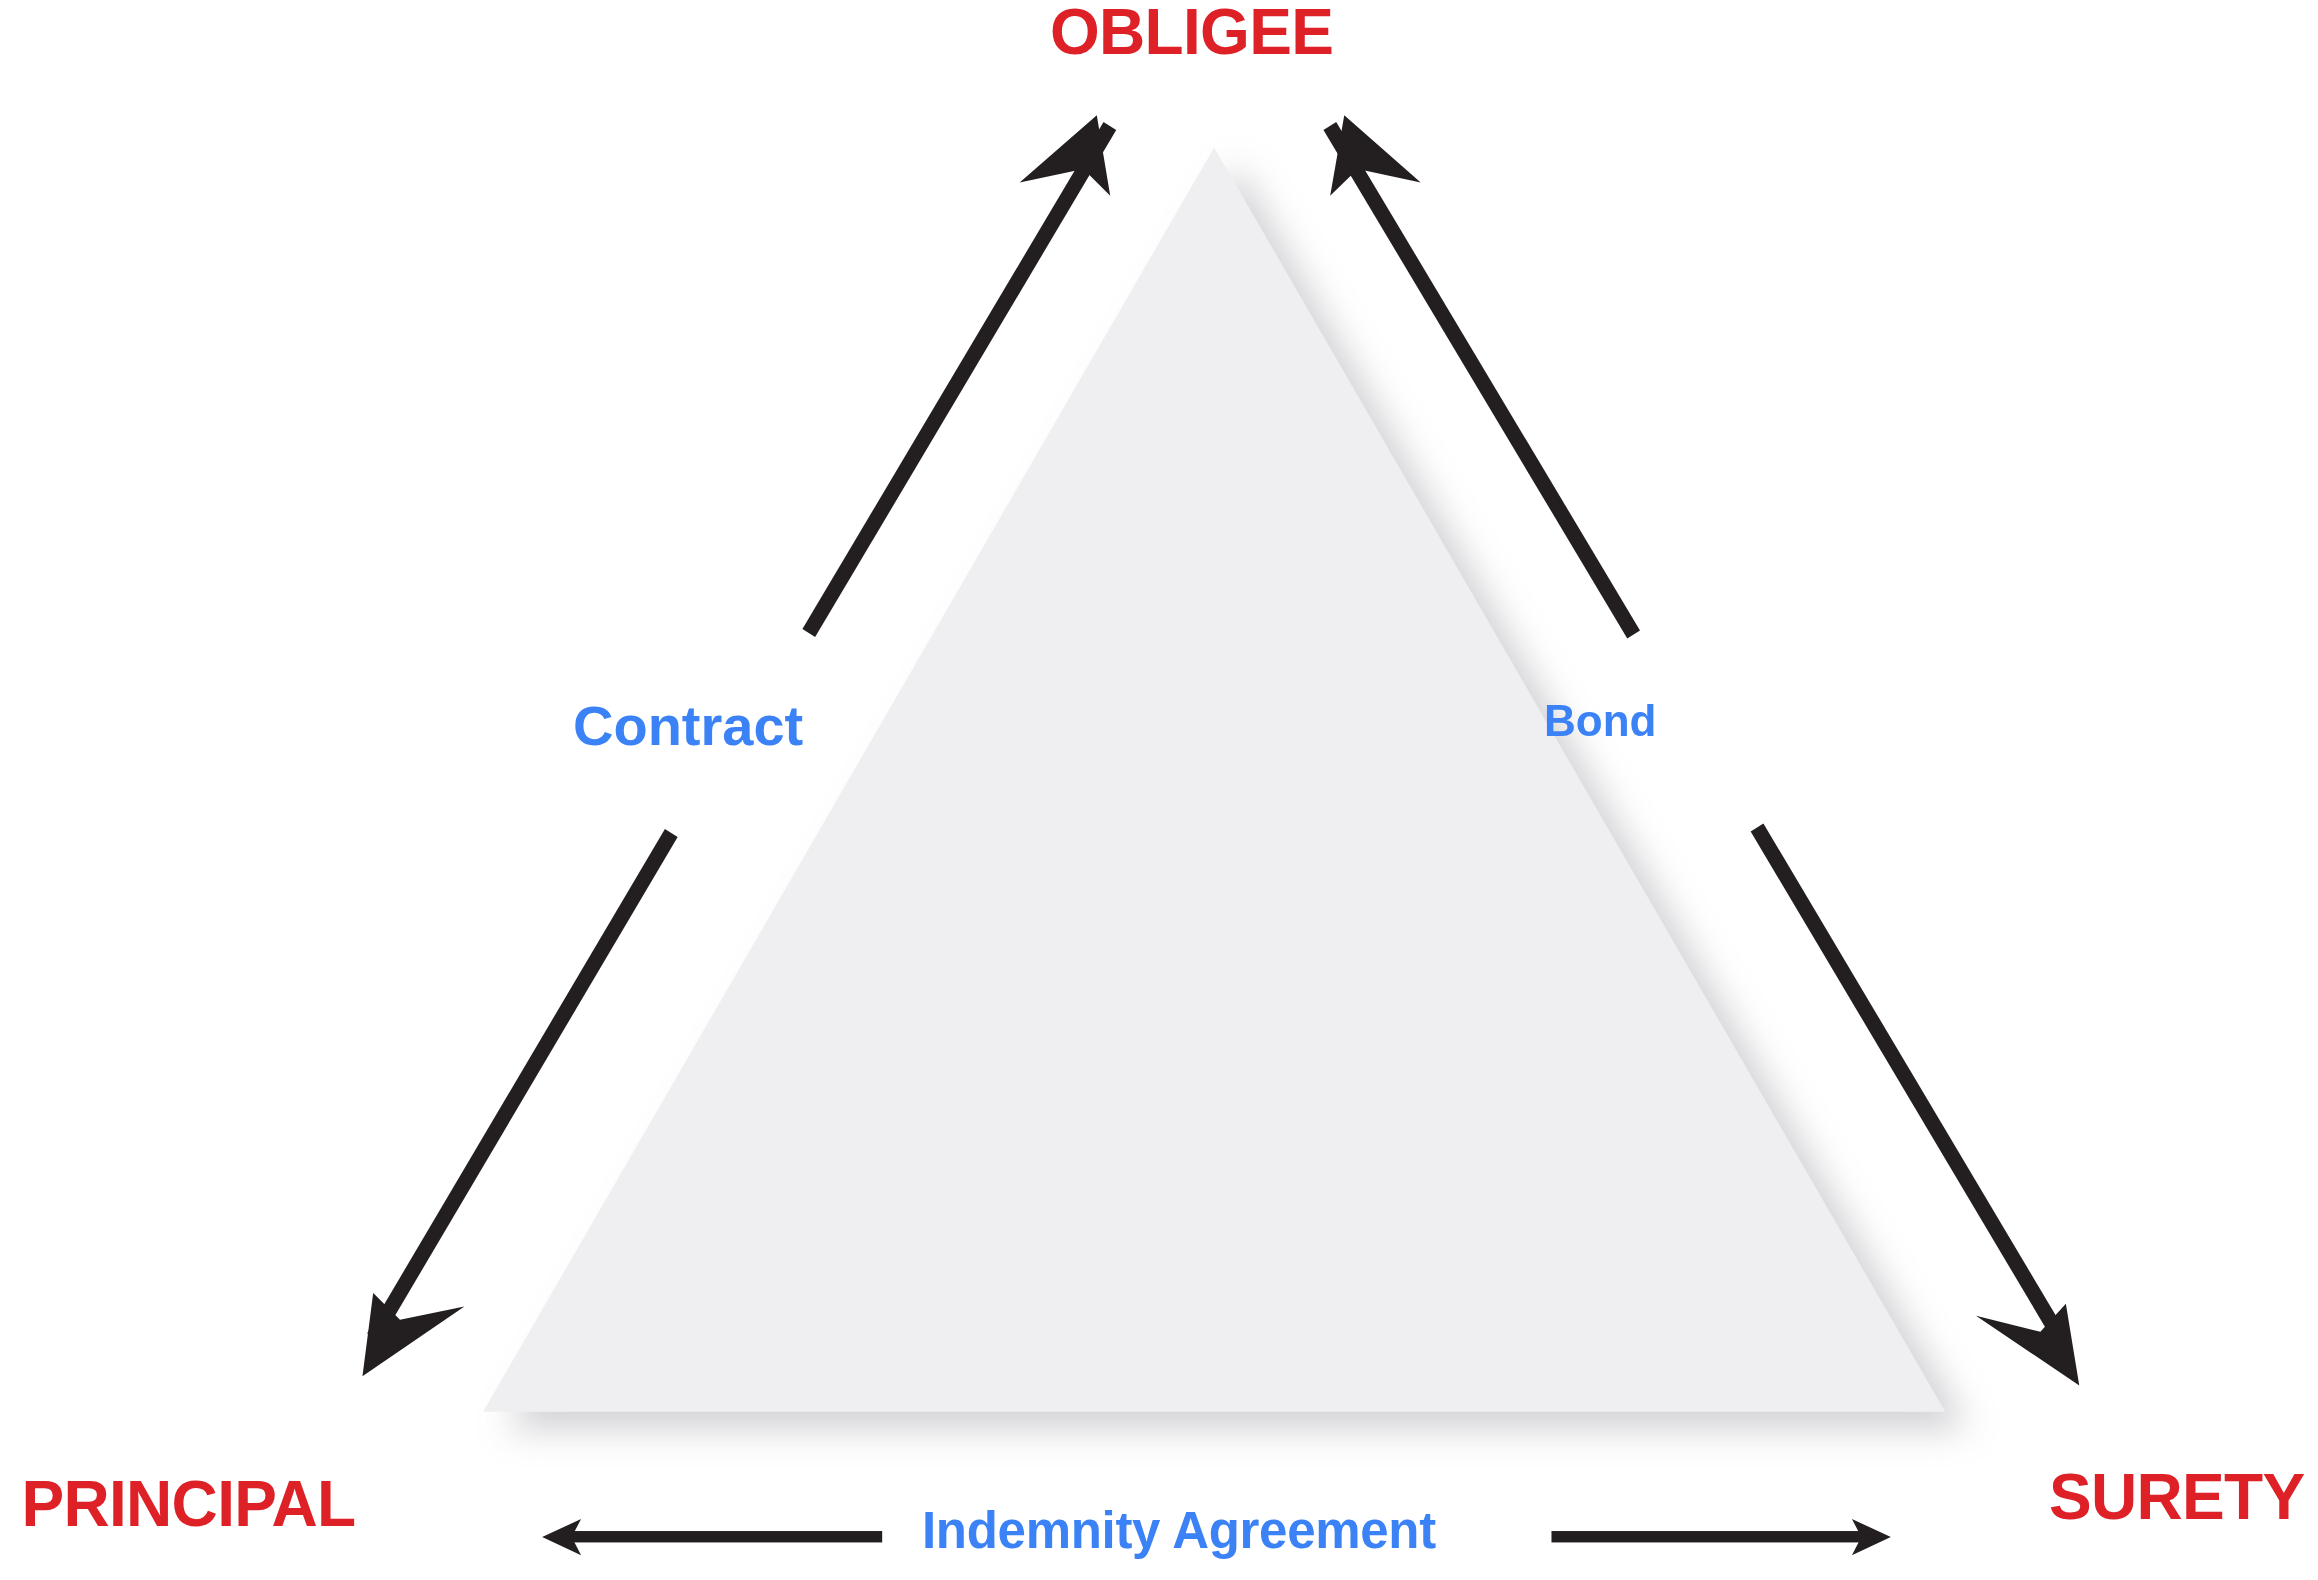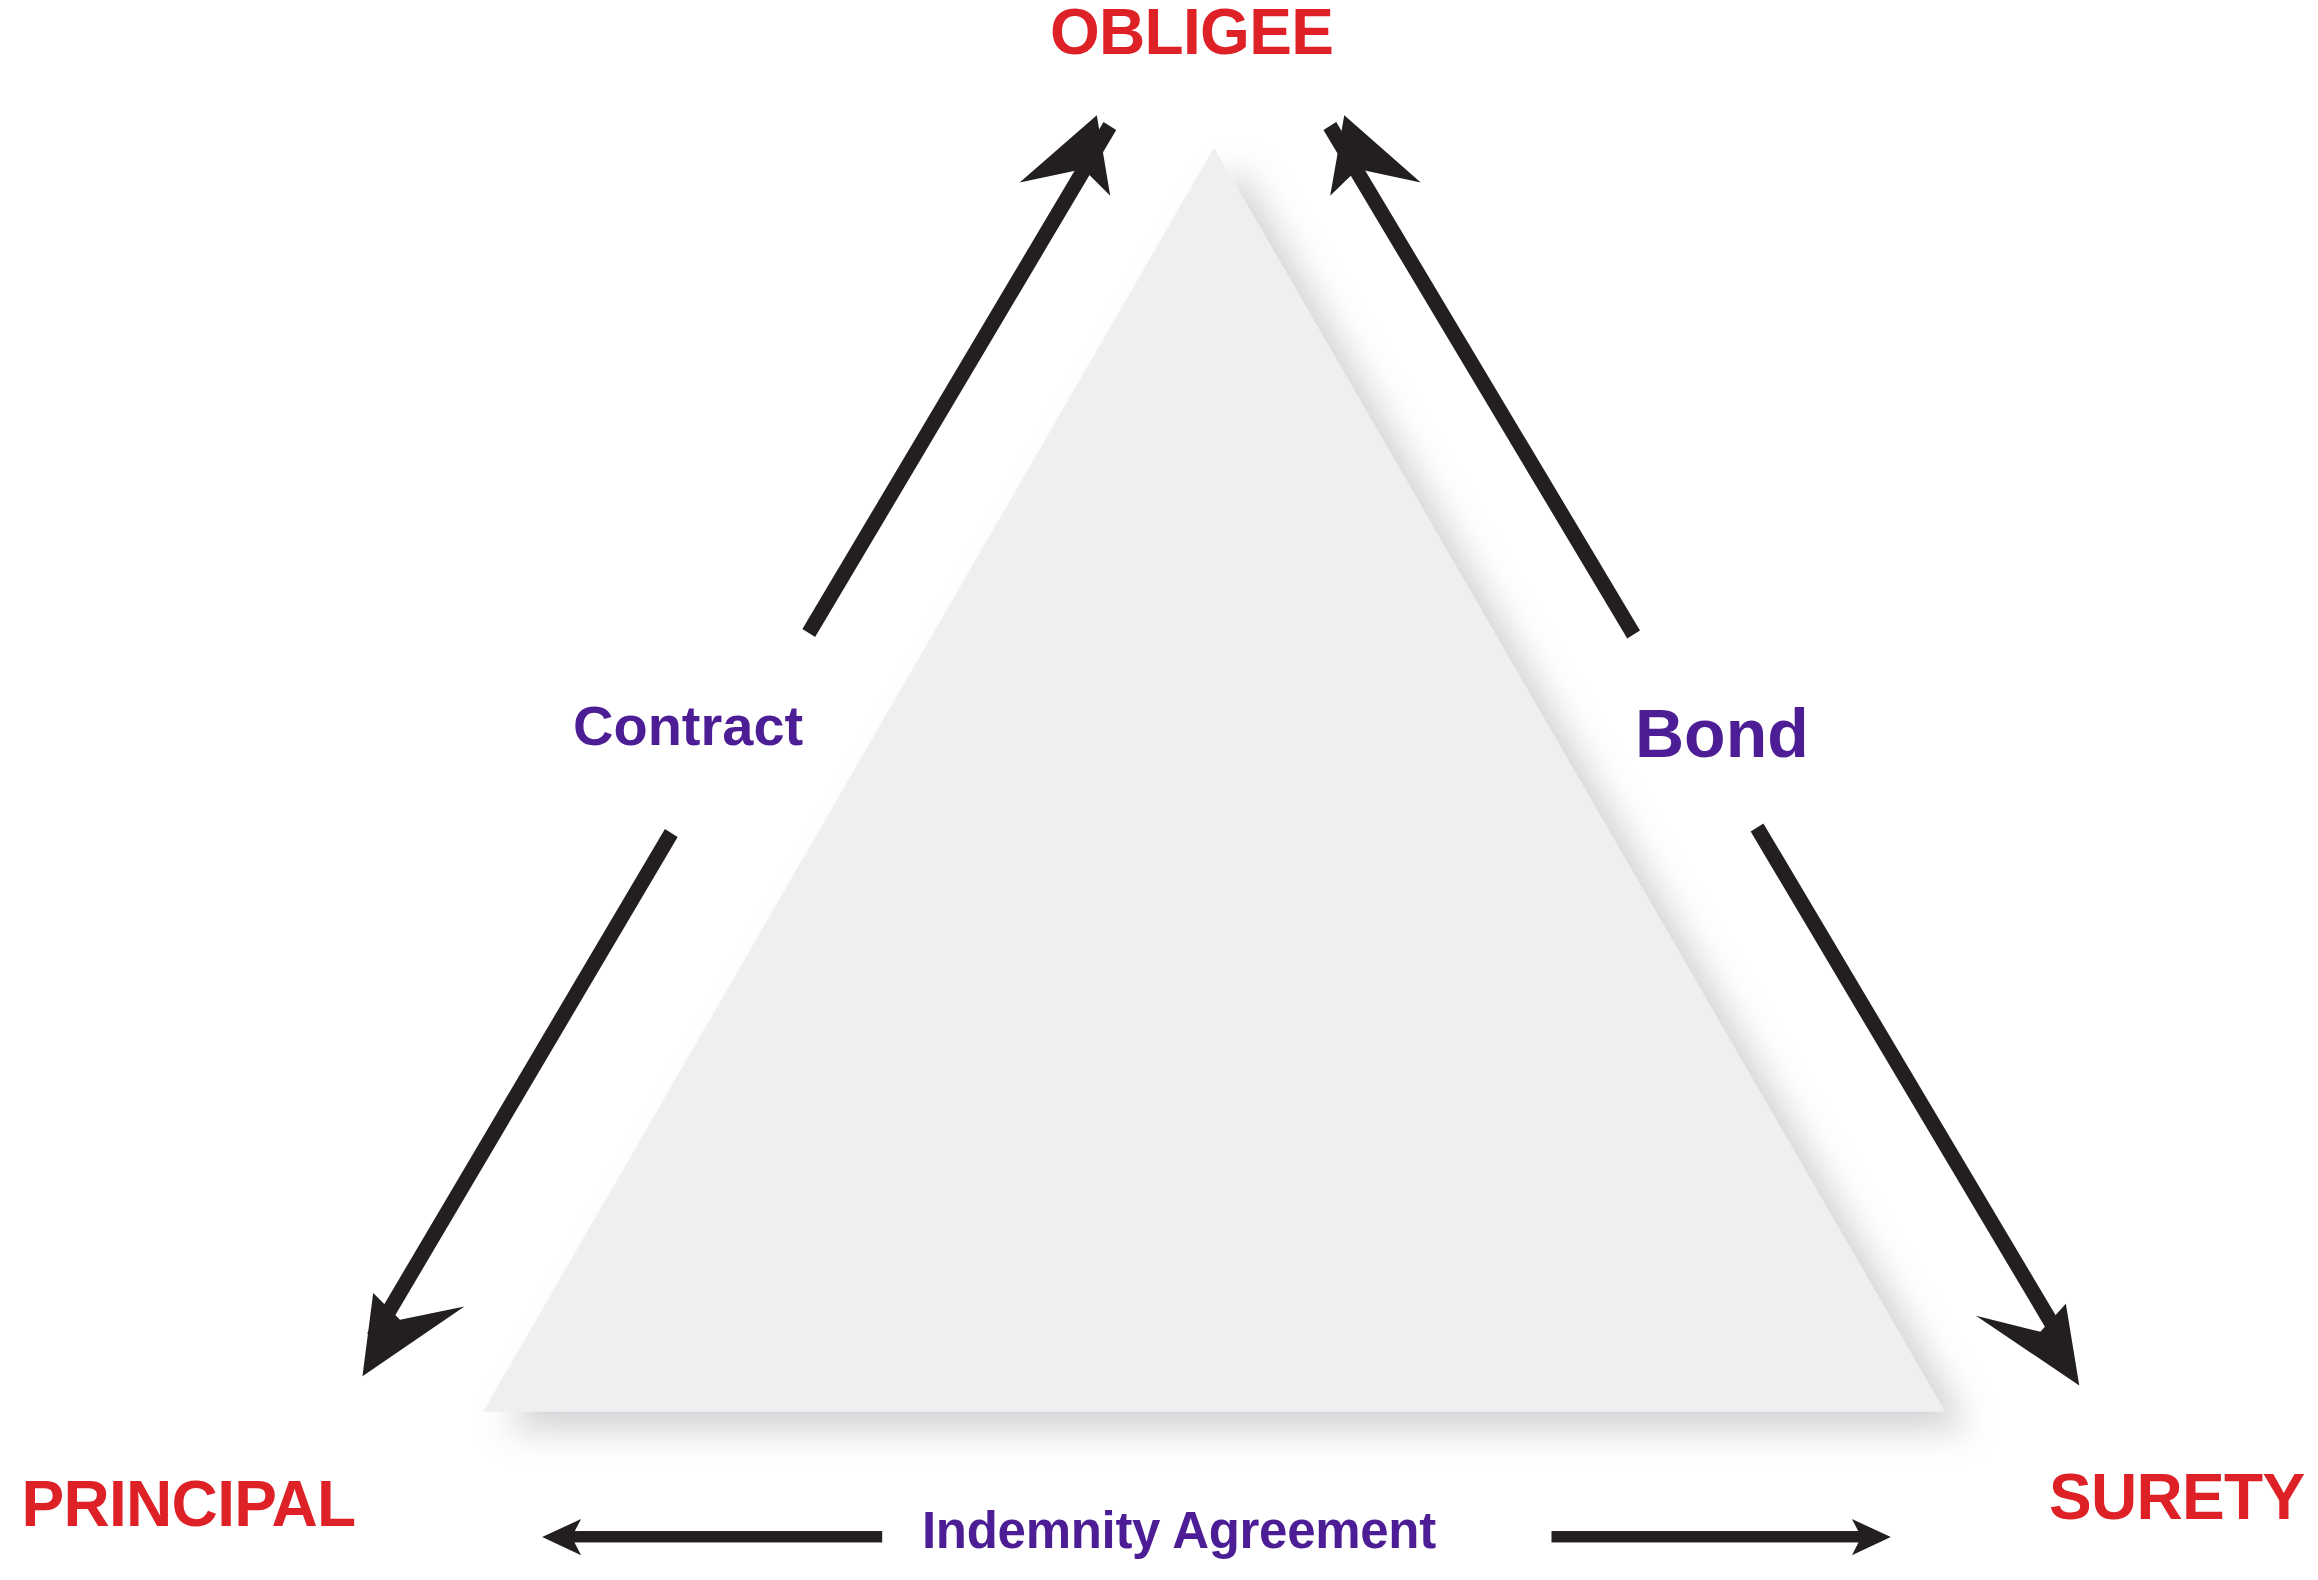--- a/index.html
+++ b/index.html
@@ -48,33 +48,33 @@
   }
   #label-surety {
     font-size: 64px;
     left: 2049px;
     top: 1465px;
   }
   .edge-label {
     position: absolute;
     font-family: "Liberation Sans", sans-serif;
     font-weight: bold;
-    color: #4c1d95;
+    color: #3b82f6;
     white-space: nowrap;
     line-height: 1;
     text-align: right;
   }
   #label-contract {
     font-size: 56px;
     left: 573px;
     top: 698px;
   }
   #label-bond {
-    font-size: 68px;
-    left: 1635px;
+    font-size: 44px;
+    left: 1544px;
     top: 699px;
   }
   #label-indemnity {
     font-size: 51px;
     left: 922px;
     top: 1505px;
     letter-spacing: -0.3px;
   }
 </style>
 </head>

